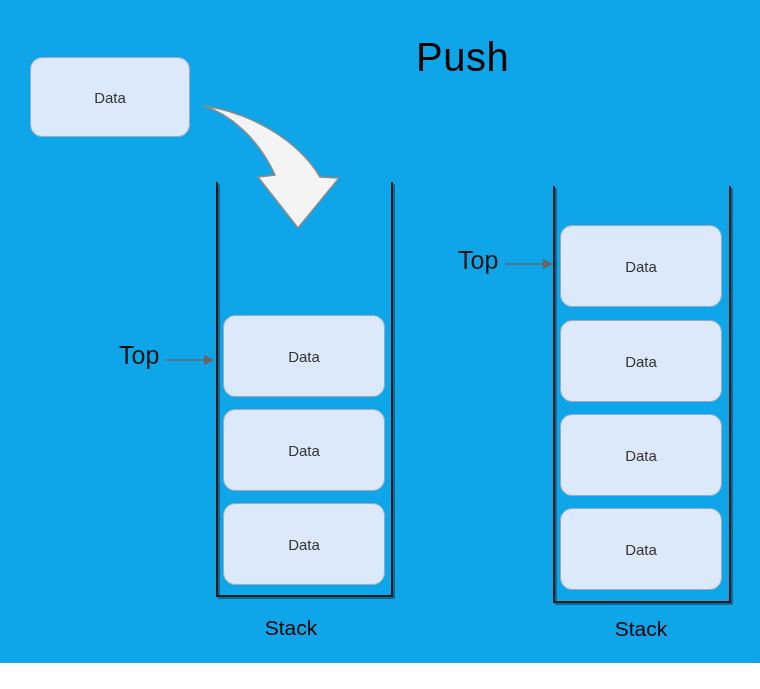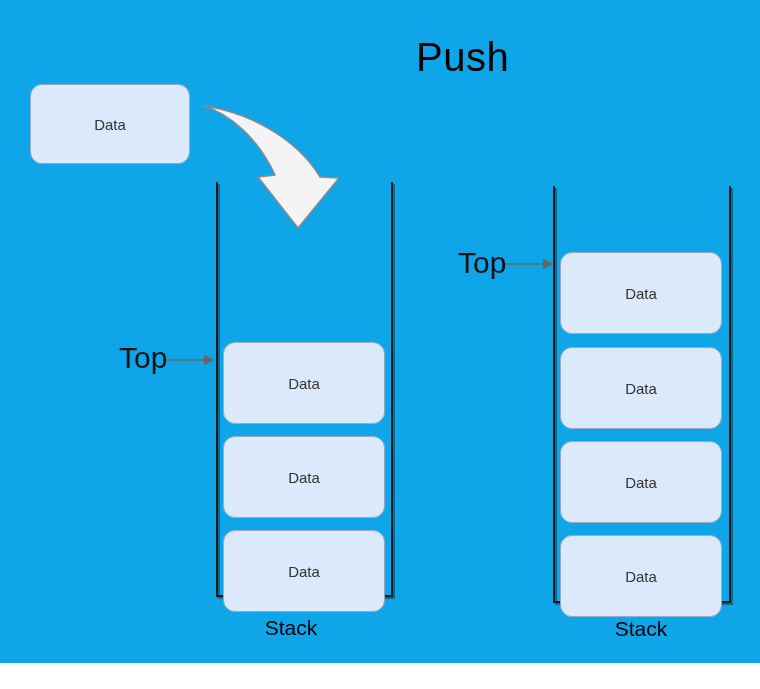--- a/index.html
+++ b/index.html
@@ -16,37 +16,36 @@
     letter-spacing:0.5px;
   }
   .data-box{
     position:absolute;
     background:var(--box-fill,#dce9fb);
     border:1px solid var(--box-border,#97a9c7);
     border-radius:12px;
     display:flex;align-items:center;justify-content:center;
     font-size:15px;color:#333;
     box-sizing:border-box;
-    margin-top:27px;
   }
   .incoming{left:30px;top:57px;width:160px;height:80px;}
   .walls{
     position:absolute;
     border-left:2px solid var(--wall,#1a1a1a);
     border-right:2px solid var(--wall,#1a1a1a);
     border-bottom:2px solid var(--wall,#1a1a1a);
     box-sizing:border-box;
     filter:drop-shadow(2px 2px 0.5px rgba(0,0,0,0.35));
   }
   .walls-left{left:216px;top:182px;width:177px;height:415px;}
   .walls-right{left:553px;top:186px;width:178px;height:417px;}
   .stack-item{width:162px;height:82px;}
   .top-label{
     position:absolute;
-    font-size:30px;color:#111;line-height:1;
+    font-size:25px;color:#111;line-height:1;
   }
   .top-arrow{position:absolute;display:block;}
   .caption{
     position:absolute;
     font-size:21px;color:#000;line-height:1;
     width:176px;text-align:center;
   }
   .push-arrow{position:absolute;left:195px;top:98px;display:block;}
 </style>
 </head>

